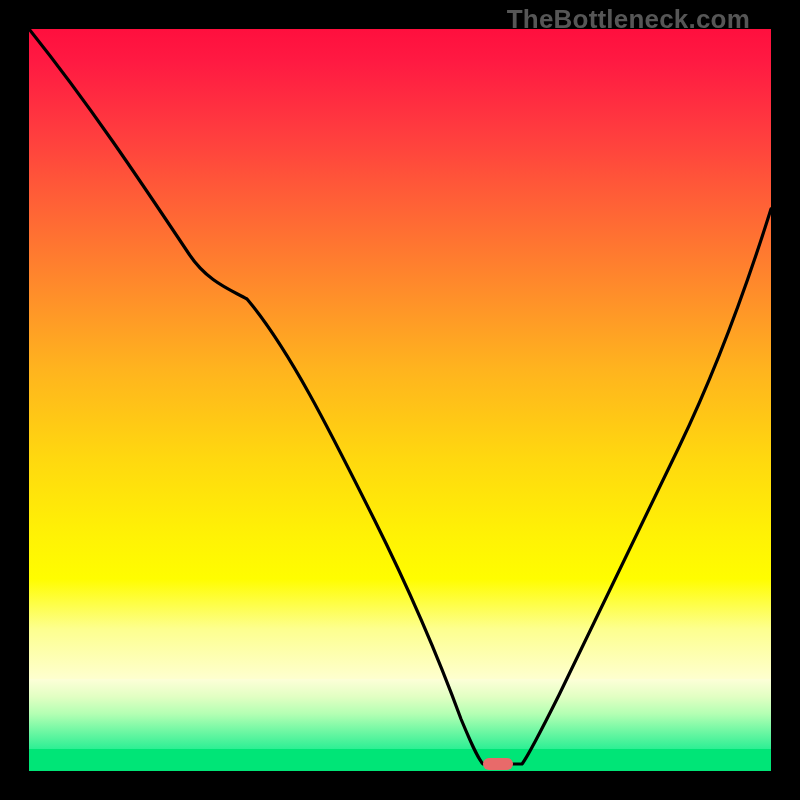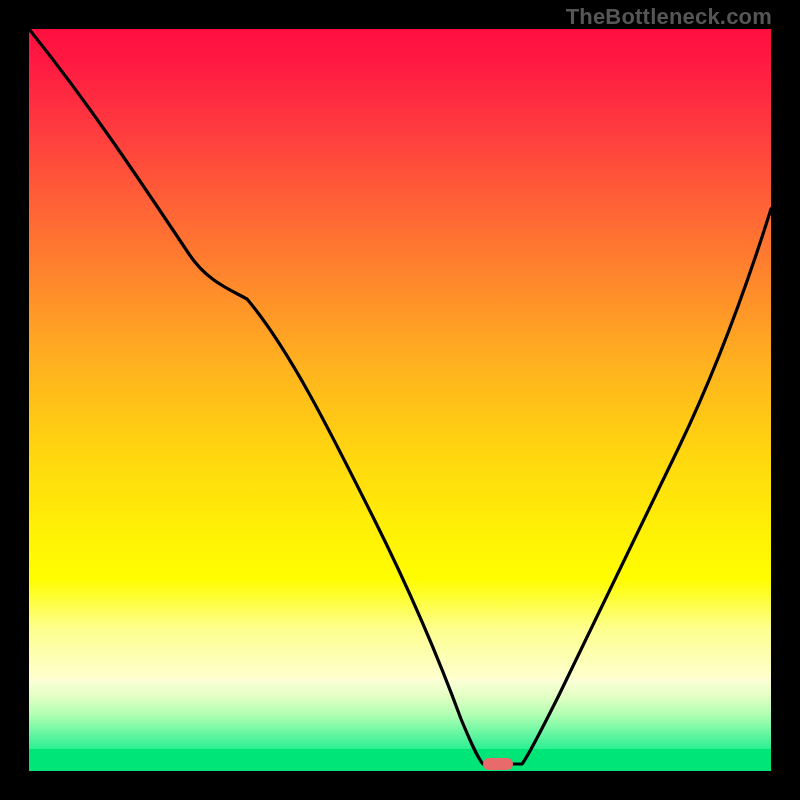--- a/index.html
+++ b/index.html
@@ -20,23 +20,23 @@
     position: absolute;
     left: 29px;
     top: 29px;
     width: 742px;
     height: 742px;
     overflow: hidden;
   }
   .watermark {
     position: absolute;
     top: 4px;
-    right: 28px;
+    right: 50px;
     font-family: Arial, Helvetica, sans-serif;
-    font-size: 22px;
+    font-size: 26px;
     font-weight: bold;
     color: #565656;
     letter-spacing: 0.2px;
   }
 </style>
 </head>
 <body>
 
 <div class="frame">
 

